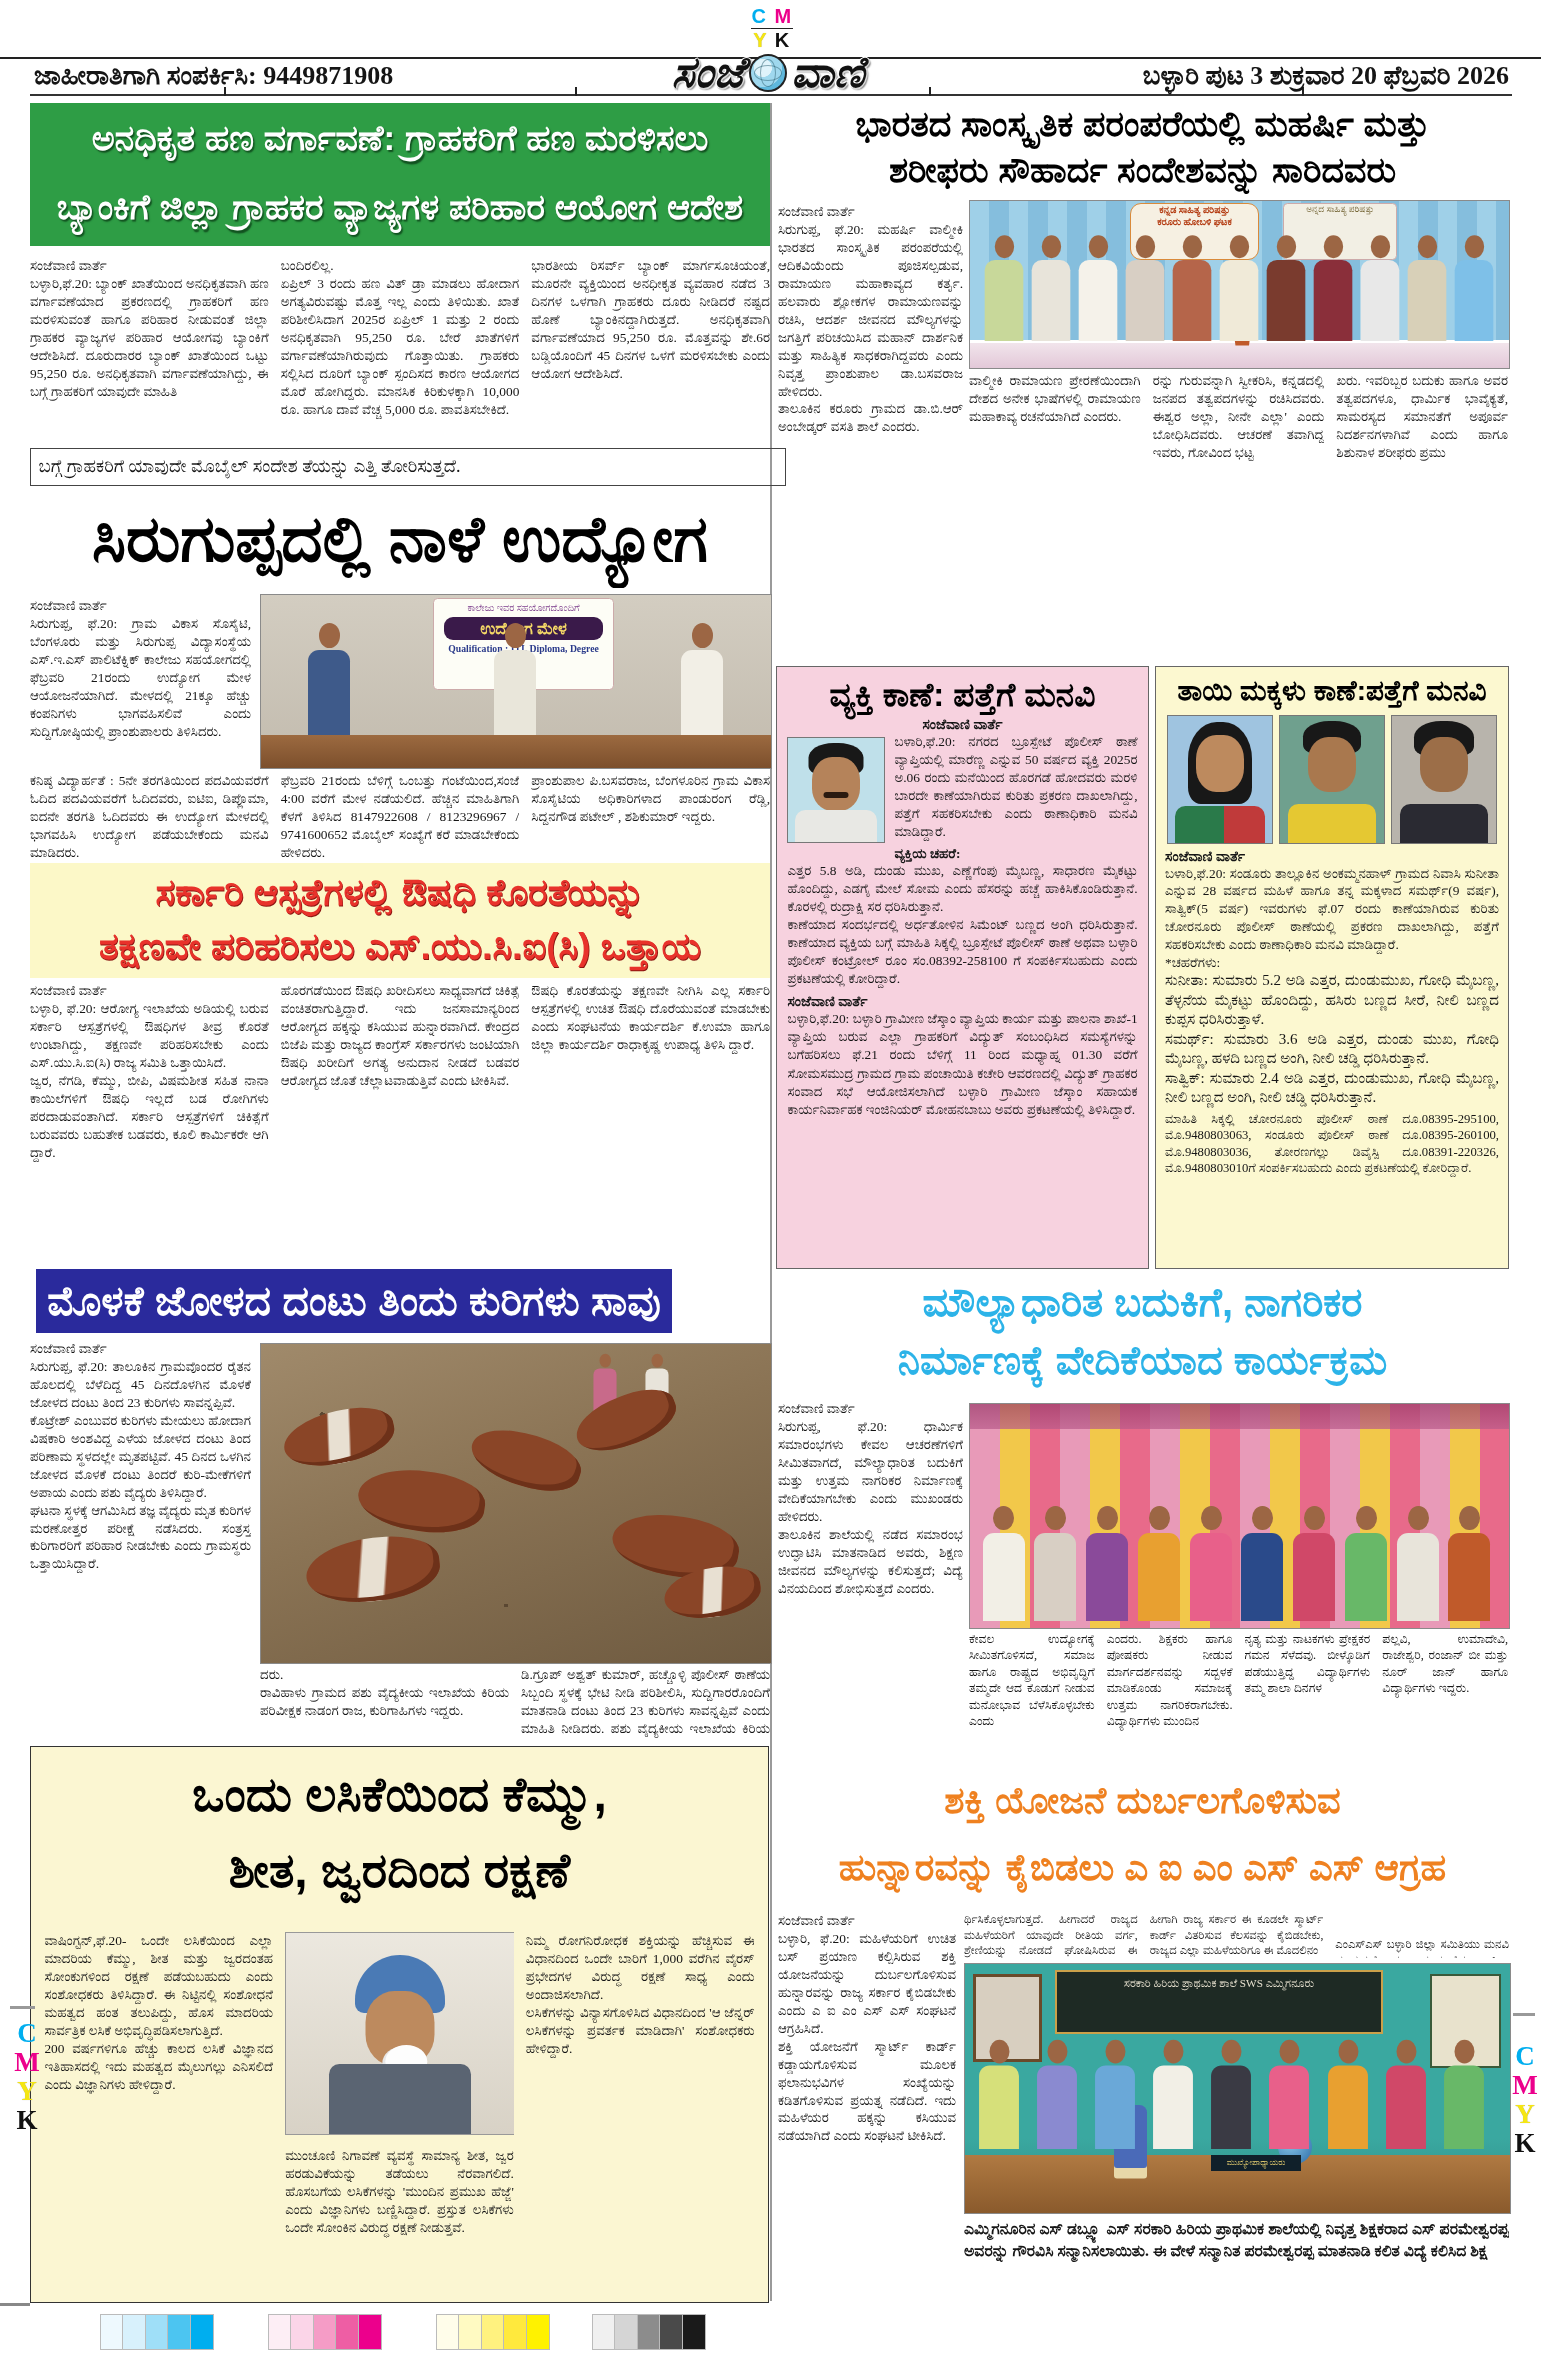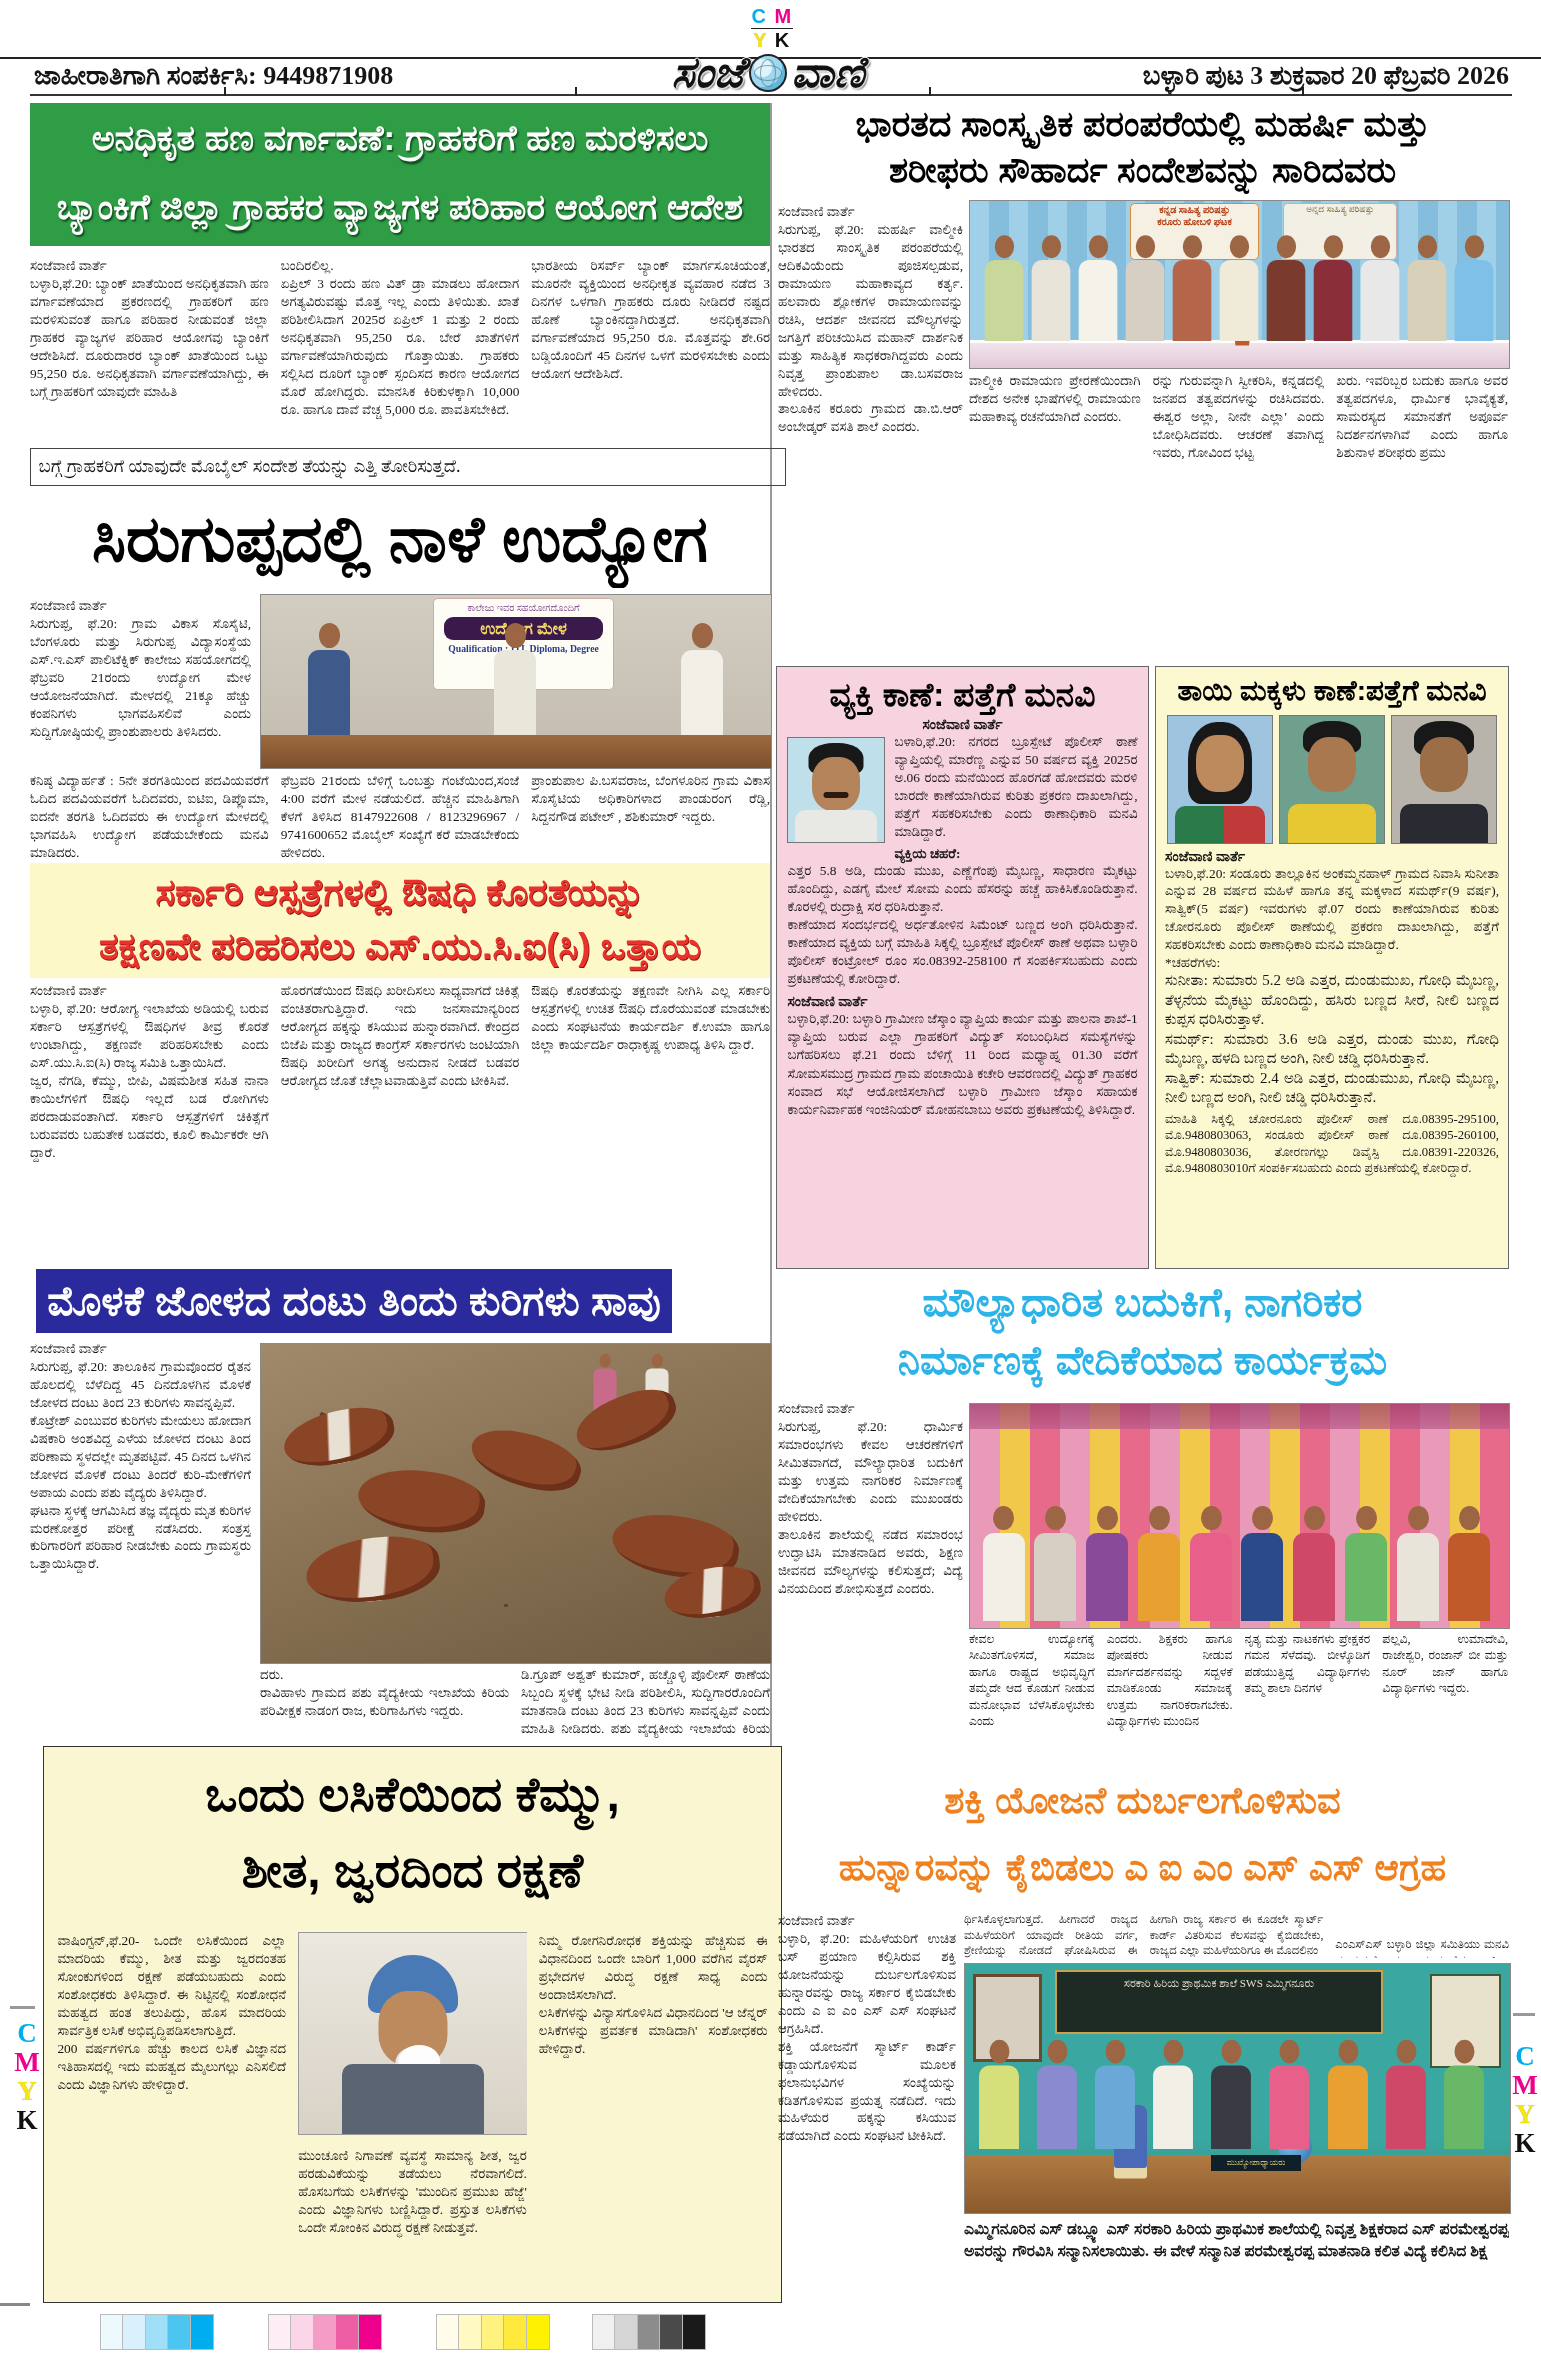--- a/index.html
+++ b/index.html
@@ -157,21 +157,21 @@
     <div class="sheep" style="left:351px;top:172px;width:127px;height:60px;transform:rotate(10deg);"></div>
     <div class="sheep patch" style="left:403px;top:224px;width:97px;height:49px;transform:rotate(-8deg);"></div>
   </div>
 
   <div class="abs cols" style="left:260px;top:1666px;width:510px;height:73px;">
     <div class="c j pre">ದರು.
 ರಾವಿಹಾಳು ಗ್ರಾಮದ ಪಶು ವೈದ್ಯಕೀಯ ಇಲಾಖೆಯ ಕಿರಿಯ ಪರಿವೀಕ್ಷಕ ನಾಡಂಗ ರಾಜ, ಕುರಿಗಾಹಿಗಳು ಇದ್ದರು.</div>
     <div class="c j pre">ಡಿ.ಗ್ರೂಪ್ ಅಶ್ವತ್ ಕುಮಾರ್, ಹಚ್ಚೊಳ್ಳಿ ಪೊಲೀಸ್ ಠಾಣೆಯ ಸಿಬ್ಬಂದಿ ಸ್ಥಳಕ್ಕೆ ಭೇಟಿ ನೀಡಿ ಪರಿಶೀಲಿಸಿ, ಸುದ್ದಿಗಾರರೊಂದಿಗೆ ಮಾತನಾಡಿ ದಂಟು ತಿಂದ 23 ಕುರಿಗಳು ಸಾವನ್ನಪ್ಪಿವೆ ಎಂದು ಮಾಹಿತಿ ನೀಡಿದರು. ಪಶು ವೈದ್ಯಕೀಯ ಇಲಾಖೆಯ ಕಿರಿಯ ಎ.ಎಸ್.ಎ ವೆಂಕಟೇಶ ಮತ್ತು ಪರಿವೀಕ್ಷಕರು ಇದ್ದರು.</div>
   </div>
 
-  <div class="abs vaccine-box" style="left:43px;top:1746px;width:737px;height:555px;">
+  <div class="abs vaccine-box" style="left:30px;top:1746px;width:737px;height:555px;">
     <div class="h-vaccine center pre" style="margin-top:10.4px;">ಒಂದು ಲಸಿಕೆಯಿಂದ ಕೆಮ್ಮು,
 ಶೀತ, ಜ್ವರದಿಂದ ರಕ್ಷಣೆ</div>
     <div class="cols" style="position:absolute;left:13.4px;right:13.4px;top:185px;bottom:10.4px;">
       <div class="c j pre">ವಾಷಿಂಗ್ಟನ್,ಫೆ.20- ಒಂದೇ ಲಸಿಕೆಯಿಂದ ಎಲ್ಲಾ ಮಾದರಿಯ ಕೆಮ್ಮು, ಶೀತ ಮತ್ತು ಜ್ವರದಂತಹ ಸೋಂಕುಗಳಿಂದ ರಕ್ಷಣೆ ಪಡೆಯಬಹುದು ಎಂದು ಸಂಶೋಧಕರು ತಿಳಿಸಿದ್ದಾರೆ. ಈ ನಿಟ್ಟಿನಲ್ಲಿ ಸಂಶೋಧನೆ ಮಹತ್ವದ ಹಂತ ತಲುಪಿದ್ದು, ಹೊಸ ಮಾದರಿಯ ಸಾರ್ವತ್ರಿಕ ಲಸಿಕೆ ಅಭಿವೃದ್ಧಿಪಡಿಸಲಾಗುತ್ತಿದೆ.
 200 ವರ್ಷಗಳಿಗೂ ಹೆಚ್ಚು ಕಾಲದ ಲಸಿಕೆ ವಿಜ್ಞಾನದ ಇತಿಹಾಸದಲ್ಲಿ ಇದು ಮಹತ್ವದ ಮೈಲುಗಲ್ಲು ಎನಿಸಲಿದೆ ಎಂದು ವಿಜ್ಞಾನಿಗಳು ಹೇಳಿದ್ದಾರೆ.</div>
       <div class="c">
         <div class="portrait" style="width:100%;height:201px;background:linear-gradient(#ece8df,#d8d2c6);border:0.7px solid #999;">
           <div style="position:absolute;left:50%;top:22.4px;transform:translateX(-50%);width:90px;height:58px;border-radius:45px 45px 9px 9px;background:#4a7ab5;"></div>
           <div class="face" style="top:58px;width:69px;height:75px;"></div>
           <div style="position:absolute;left:50%;top:112px;transform:translateX(-35%);width:42px;height:33px;border-radius:50%;background:#fdfdfd;box-shadow:-3px 1.5px 0 #e8e8e8;"></div>
@@ -184,21 +184,21 @@
     </div>
   </div>
 
   <div class="abs h-cultural center pre" style="left:773px;top:101px;width:739px;height:97px;">ಭಾರತದ ಸಾಂಸ್ಕೃತಿಕ ಪರಂಪರೆಯಲ್ಲಿ ಮಹರ್ಷಿ ಮತ್ತು
 ಶರೀಫರು ಸೌಹಾರ್ದ ಸಂದೇಶವನ್ನು ಸಾರಿದವರು</div>
   <div class="abs c j pre" style="left:778px;top:203px;width:185px;height:458px;font-size:13.4px;line-height:1.34;overflow:hidden;">ಸಂಜೆವಾಣಿ ವಾರ್ತೆ
 ಸಿರುಗುಪ್ಪ, ಫೆ.20: ಮಹರ್ಷಿ ವಾಲ್ಮೀಕಿ ಭಾರತದ ಸಾಂಸ್ಕೃತಿಕ ಪರಂಪರೆಯಲ್ಲಿ ಆದಿಕವಿಯೆಂದು ಪೂಜಿಸಲ್ಪಡುವ, ರಾಮಾಯಣ ಮಹಾಕಾವ್ಯದ ಕರ್ತೃ. ಹಲವಾರು ಶ್ಲೋಕಗಳ ರಾಮಾಯಣವನ್ನು ರಚಿಸಿ, ಆದರ್ಶ ಜೀವನದ ಮೌಲ್ಯಗಳನ್ನು ಜಗತ್ತಿಗೆ ಪರಿಚಯಿಸಿದ ಮಹಾನ್ ದಾರ್ಶನಿಕ ಮತ್ತು ಸಾಹಿತ್ಯಿಕ ಸಾಧಕರಾಗಿದ್ದವರು ಎಂದು ನಿವೃತ್ತ ಪ್ರಾಂಶುಪಾಲ ಡಾ.ಬಸವರಾಜ ಹೇಳಿದರು.
 ತಾಲೂಕಿನ ಕರೂರು ಗ್ರಾಮದ ಡಾ.ಬಿ.ಆರ್ ಅಂಬೇಡ್ಕರ್ ವಸತಿ ಶಾಲೆ ಎಂದರು.</div>
 
   <div class="photo" style="left:969px;top:200px;width:539px;height:167px;background:repeating-linear-gradient(90deg,#9fd0e8 0 19.4px,#85bedd 19.4px 39px);">
-    <div class="banner-card pre" style="left:160px;top:1.5px;width:127px;height:55px;background:#f6f0e2;border-color:#d98a3a;color:#b33a10;font-weight:bold;font-size:9.7px;line-height:1.3;">ಕನ್ನಡ ಸಾಹಿತ್ಯ ಪರಿಷತ್ತು
+    <div class="banner-card pre" style="left:160px;top:1.5px;width:127px;height:55px;background:#f6f0e2;border-color:#d98a3a;color:#b33a10;font-weight:bold;font-size:9.7px;line-height:1.3;border-radius:11px;">ಕನ್ನಡ ಸಾಹಿತ್ಯ ಪರಿಷತ್ತು
 ಕರೂರು ಹೋಬಳಿ ಘಟಕ</div>
     <div class="banner-card" style="left:313px;top:1.5px;width:112px;height:55px;background:#f2efe4;color:#6a5a28;font-size:9px;">ಅನ್ನದ ಸಾಹಿತ್ಯ ಪರಿಷತ್ತು</div>
     <div style="position:absolute;left:0;bottom:0;width:100%;height:28px;background:linear-gradient(#f3e8ee,#e3c8d8);box-shadow:inset 0 3px 0 #fff;"></div>
     <div style="position:absolute;left:48%;bottom:22.4px;width:27px;height:30px;background:#c05a2a;clip-path:polygon(10% 0,90% 0,75% 100%,25% 100%);"></div>
     <div style="position:absolute;left:47%;bottom:48px;width:34px;height:19.4px;border-radius:50%;background:#4a8a3a;"></div>
   <div class="person" style="--shirt: #c8d89a; left: 10.8px; bottom: 27px; transform: scale(0.92); transform-origin: center bottom;"></div>
       <div class="person" style="--shirt: #e8e4da; left: 58px; bottom: 27px; transform: scale(0.92); transform-origin: center bottom;"></div>
       <div class="person" style="--shirt: #f5f2ea; left: 105px; bottom: 27px; transform: scale(0.92); transform-origin: center bottom;"></div>
       <div class="person" style="--shirt: #d8cfc4; left: 152px; bottom: 27px; transform: scale(0.92); transform-origin: center bottom;"></div>
       <div class="person" style="--shirt: #b5654a; left: 199px; bottom: 27px; transform: scale(0.92); transform-origin: center bottom;"></div>

